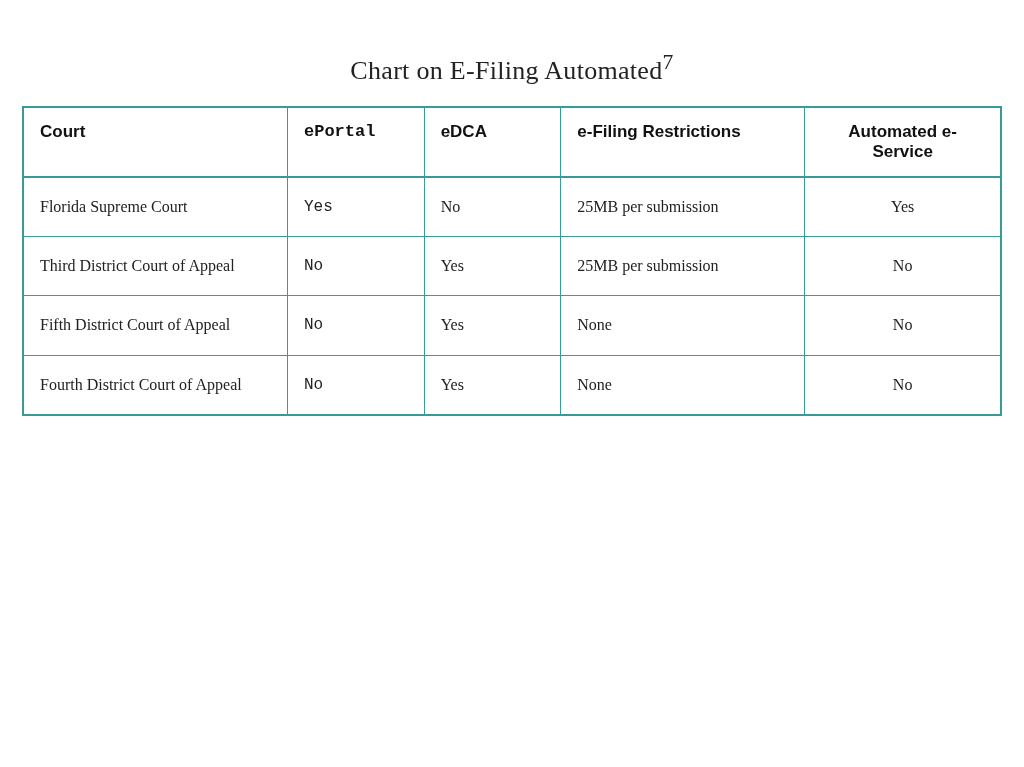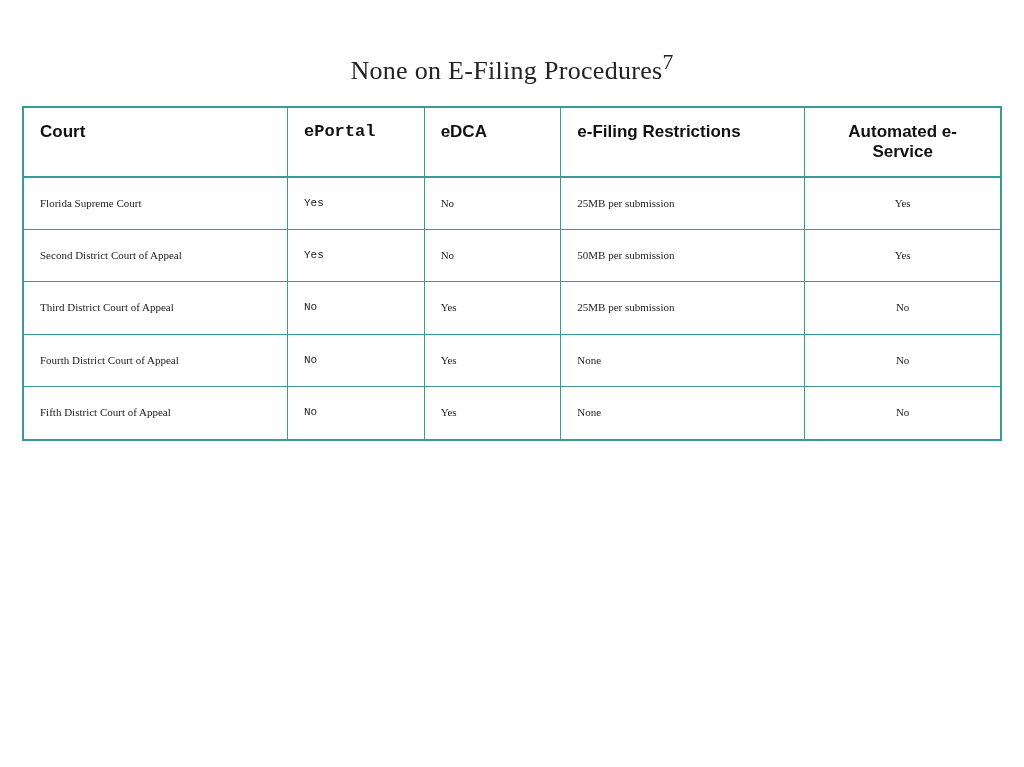--- a/index.html
+++ b/index.html
@@ -74,40 +74,40 @@
 
     tbody tr:last-child {
       border-bottom: none;
     }
 
     tbody td {
       padding: 18px 16px;
       vertical-align: top;
       border-right: 1.5px solid #3a9a9a;
       font-family: Georgia, serif;
-      font-size: 11px;
+      font-size: 16px;
       line-height: 1.4;
     }
 
     tbody td:last-child {
       border-right: none;
     }
 
     .col-court { width: 27%; border-radius: 20px; }
     .col-eportal { width: 14%; font-family: Liberation Mono, monospace; }
     .col-edca { width: 14%; margin-left: 8px; }
     .col-restrictions { width: 25%; }
     .col-eservice { width: 20%; text-align: center; }
   </style>
 </head>
 <body>
 
 <div class="page-container">
   <h1 class="page-title">
-    <span>None on E-Filing Procedures</span><sup>7</sup>
+    <span>Chart on E-Filing Automated</span><sup>7</sup>
   </h1>
 
   <div class="table-wrapper">
     <table>
       <thead>
         <tr>
           <th class="col-court">Court</th>
           <th class="col-eportal">ePortal</th>
           <th class="col-edca">eDCA</th>
           <th class="col-restrictions">e-Filing Restrictions</th>
@@ -116,42 +116,35 @@
       </thead>
       <tbody id="table-body">
       <tr>
             <td class="col-court">Florida Supreme Court</td>
             <td class="col-eportal">Yes</td>
             <td class="col-edca">No</td>
             <td class="col-restrictions">25MB per submission</td>
             <td class="col-eservice">Yes</td>
           </tr>
           <tr>
-            <td class="col-court">Second District Court of Appeal</td>
-            <td class="col-eportal">Yes</td>
-            <td class="col-edca">No</td>
-            <td class="col-restrictions">50MB per submission</td>
-            <td class="col-eservice">Yes</td>
-          </tr>
-          <tr>
             <td class="col-court">Third District Court of Appeal</td>
             <td class="col-eportal">No</td>
             <td class="col-edca">Yes</td>
             <td class="col-restrictions">25MB per submission</td>
             <td class="col-eservice">No</td>
           </tr>
           <tr>
-            <td class="col-court">Fourth District Court of Appeal</td>
+            <td class="col-court">Fifth District Court of Appeal</td>
             <td class="col-eportal">No</td>
             <td class="col-edca">Yes</td>
             <td class="col-restrictions">None</td>
             <td class="col-eservice">No</td>
           </tr>
           <tr>
-            <td class="col-court">Fifth District Court of Appeal</td>
+            <td class="col-court">Fourth District Court of Appeal</td>
             <td class="col-eportal">No</td>
             <td class="col-edca">Yes</td>
             <td class="col-restrictions">None</td>
             <td class="col-eservice">No</td>
           </tr>
         </tbody>
     </table>
   </div>
 </div>
 

